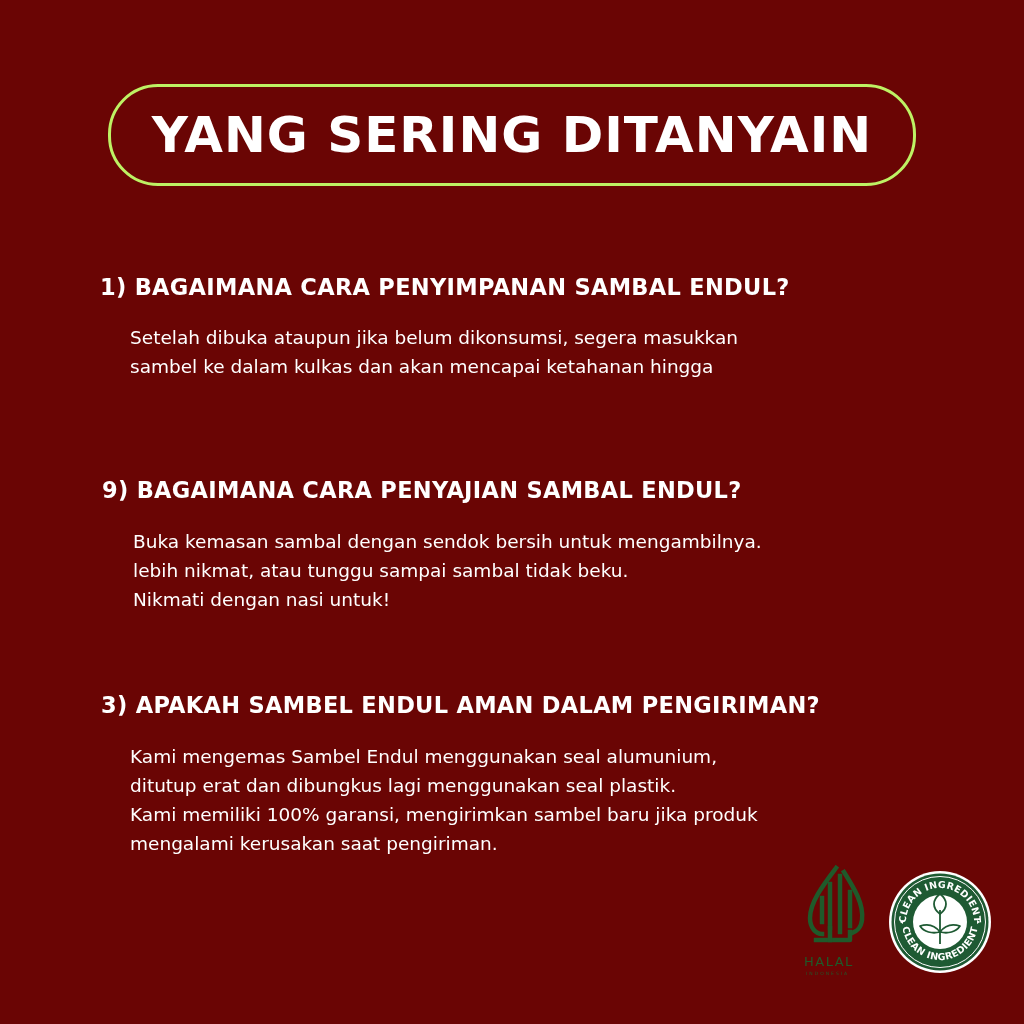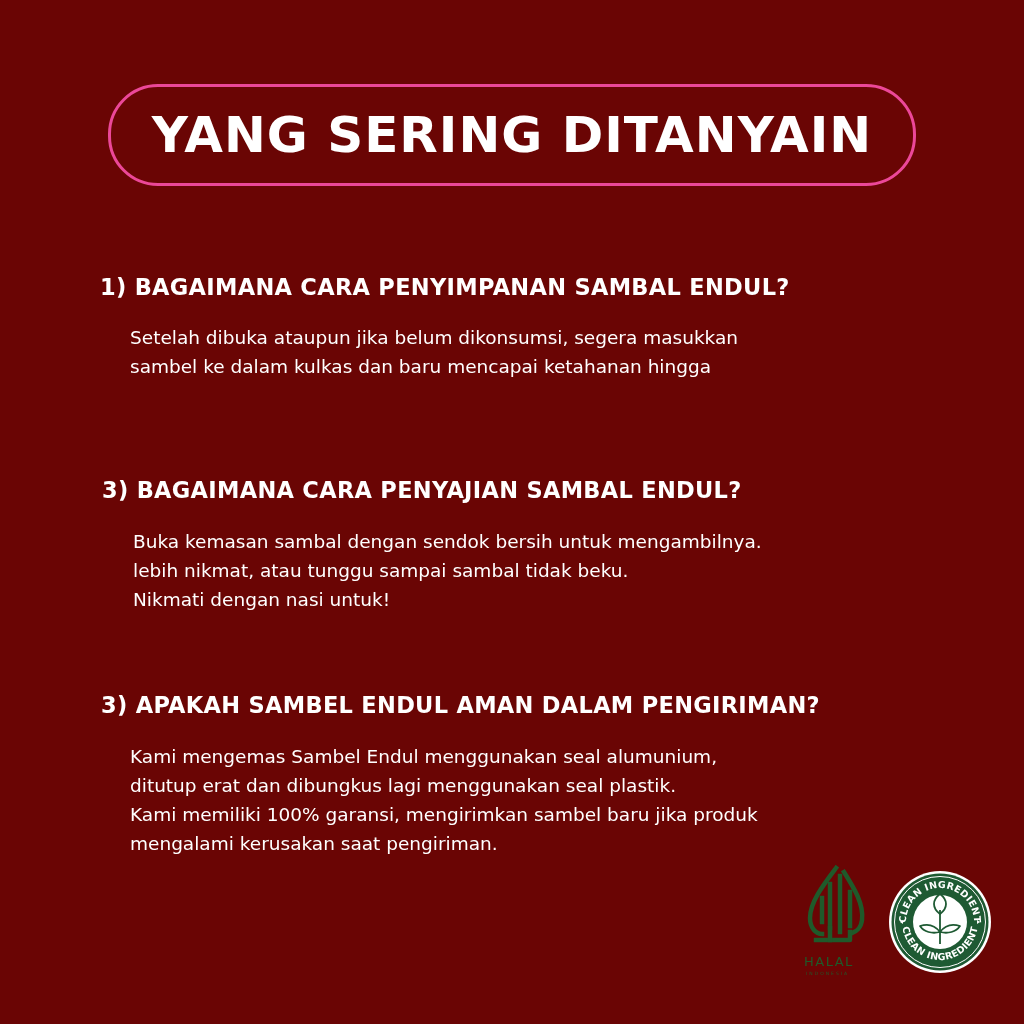--- a/index.html
+++ b/index.html
@@ -14,21 +14,21 @@
       overflow: hidden;
       font-family: "DejaVu Sans", sans-serif;
       color: #ffffff;
     }
     .title-pill {
       position: absolute;
       left: 108px;
       top: 84px;
       width: 802px;
       height: 96px;
-      border: 3px solid #ec4899;
+      border: 3px solid #bef264;
       border-radius: 50px;
       display: flex;
       align-items: center;
       justify-content: center;
       box-sizing: content-box;
     }
     .title-text {
       font-family: "DejaVu Sans", sans-serif;
       font-weight: bold;
       font-size: 50px;
@@ -96,24 +96,24 @@
 </head>
 <body>
 
 <div class="title-pill">
   <span class="title-text">YANG SERING DITANYAIN</span>
 </div>
 
 <div class="faq-question" style="left:100px; top:274px; font-size:22.5px;">1) BAGAIMANA CARA PENYIMPANAN SAMBAL ENDUL?</div>
 <div class="faq-answer" style="left:130px; top:323px;">
   <div>Setelah dibuka ataupun jika belum dikonsumsi, segera masukkan</div>
-  <div>sambel ke dalam kulkas dan baru mencapai ketahanan hingga</div>
+  <div>sambel ke dalam kulkas dan akan mencapai ketahanan hingga</div>
 </div>
 
-<div class="faq-question" style="left:102px; top:477px; font-size:22.5px;">3) BAGAIMANA CARA PENYAJIAN SAMBAL ENDUL?</div>
+<div class="faq-question" style="left:102px; top:477px; font-size:22.5px;">9) BAGAIMANA CARA PENYAJIAN SAMBAL ENDUL?</div>
 <div class="faq-answer" style="left:133px; top:527px;">
   <div>Buka kemasan sambal dengan sendok bersih untuk mengambilnya.</div>
   <div>lebih nikmat, atau tunggu sampai sambal tidak beku.</div>
   <div>Nikmati dengan nasi untuk!</div>
 </div>
 
 <div class="faq-question" style="left:101px; top:692px; font-size:22.5px;">3) APAKAH SAMBEL ENDUL AMAN DALAM PENGIRIMAN?</div>
 <div class="faq-answer" style="left:130px; top:742px;">
   <div>Kami mengemas Sambel Endul menggunakan seal alumunium,</div>
   <div>ditutup erat dan dibungkus lagi menggunakan seal plastik.</div>

